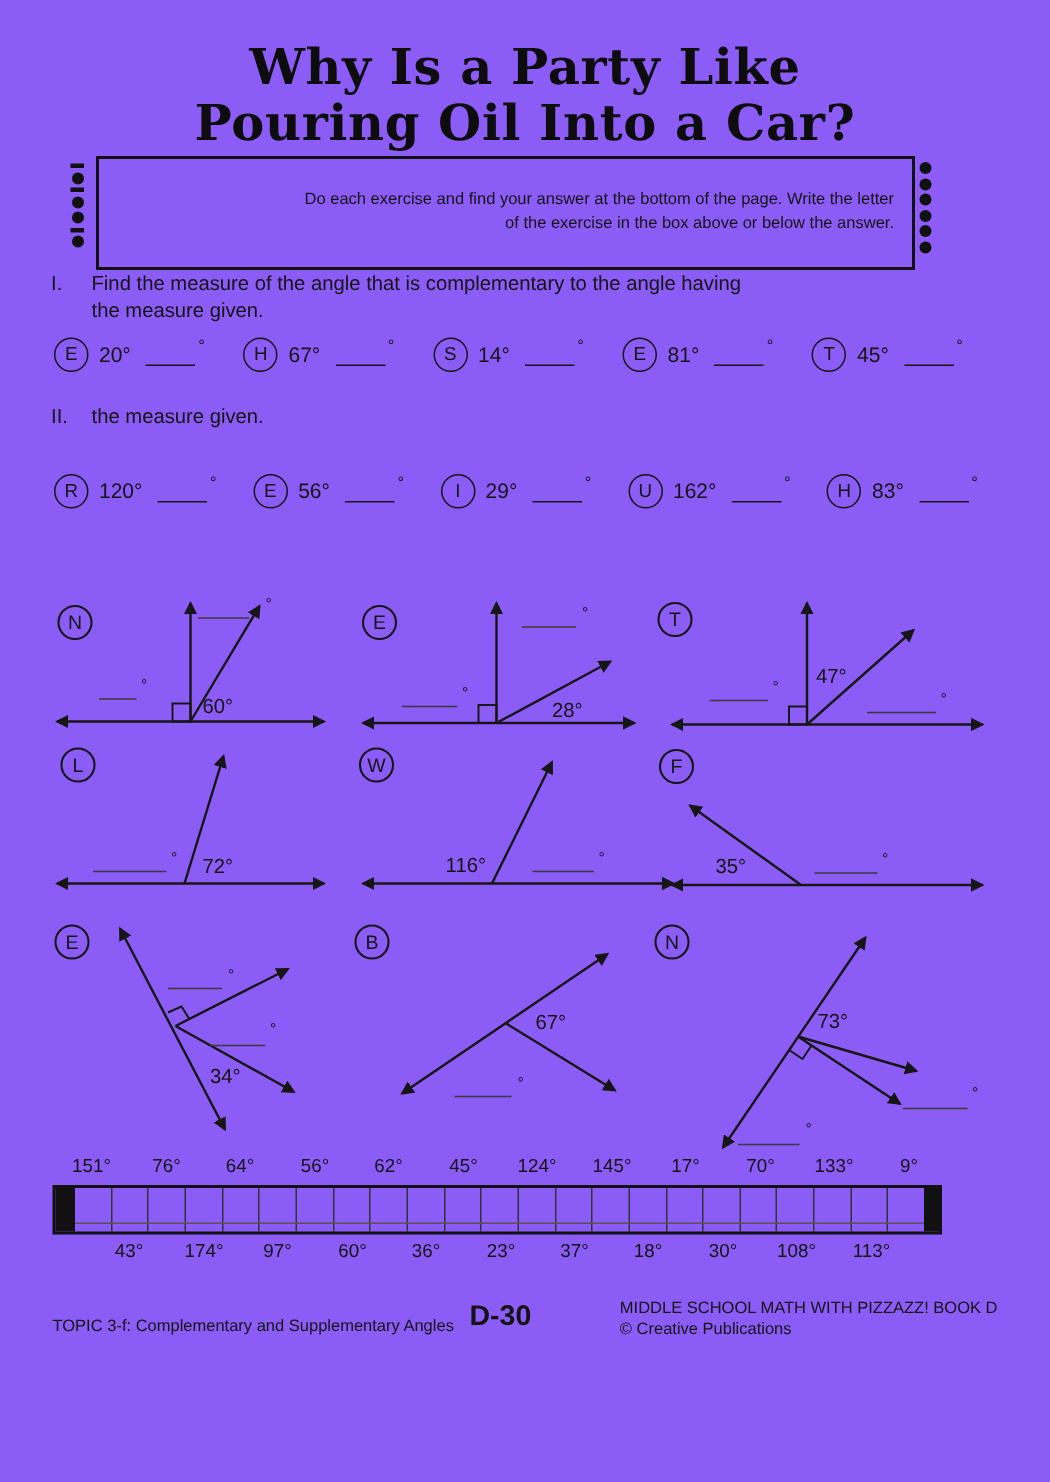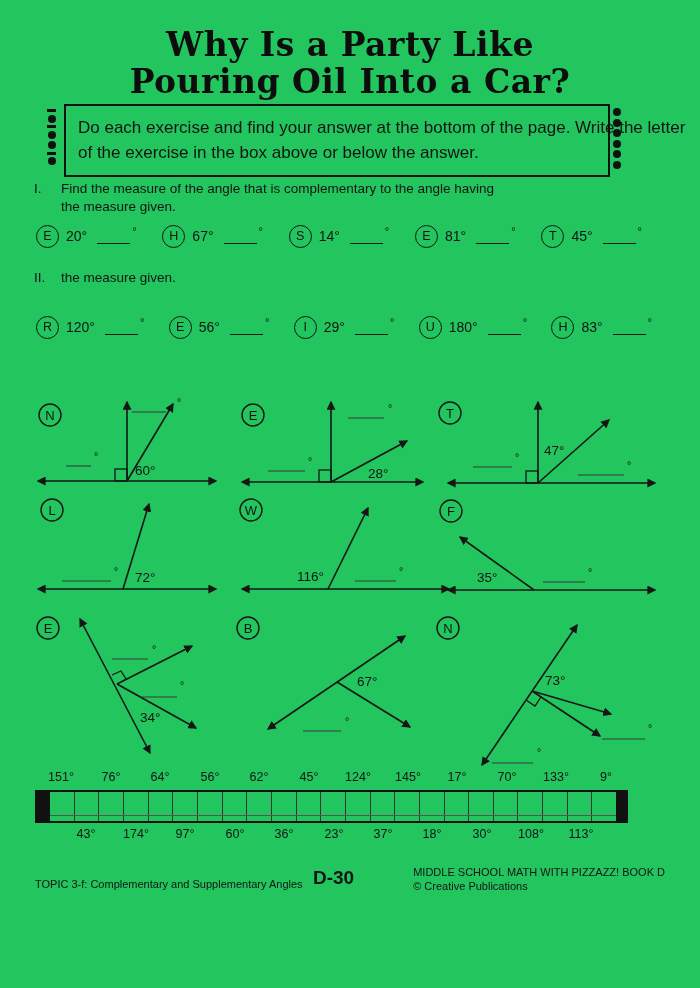--- a/index.html
+++ b/index.html
@@ -1,26 +1,26 @@
 <!DOCTYPE html>
 <html><head>
 <meta charset="utf-8">
 <style>
   html,body{margin:0;padding:0;background:#e8e8e8;}
-  .page{position:relative;width:700px;height:988px;background:#22c55e;margin:0 auto;
+  .page{position:relative;width:700px;height:988px;background:#8b5cf6;margin:0 auto;
         font-family:"Liberation Sans",sans-serif;color:#141414;overflow:hidden;}
 
   
   .title{position:absolute;top:26px;left:0;width:700px;text-align:center;
          font-family:"DejaVu Serif",serif;font-weight:bold;font-size:33px;
          line-height:1.13;letter-spacing:.5px;color:#0d0d0d;}
 
   
   .instr{position:absolute;left:64px;top:104px;width:546px;box-sizing:border-box;
-         border:2.2px solid #111;padding:10px 12px;font-size:17px;line-height:1.45;}
+         border:2.2px solid #111;padding:20px 12px;font-size:11px;line-height:1.45;text-align:right;}
   .instr span{display:block;white-space:nowrap;}
   .dotcol{position:absolute;display:flex;flex-direction:column;align-items:center;gap:2.5px;}
   .dotcol .d{width:8px;height:8px;background:#111;border-radius:50%;}
   .dotcol .b{width:9px;height:3px;background:#111;}
   .dots-left{left:47px;top:109px;}
   .dots-right{left:613px;top:108px;}
 
   
   .sec{position:absolute;left:34px;display:flex;font-size:13.5px;line-height:1.34;}
   .numeral{width:27px;flex:none;}
@@ -160,21 +160,21 @@
       <span class="bdeg">°</span>
     </div>
     <div class="item">
       <span class="circ">I</span>
       <span class="gval">29°</span>
       <span class="blank"></span>
       <span class="bdeg">°</span>
     </div>
     <div class="item">
       <span class="circ">U</span>
-      <span class="gval">180°</span>
+      <span class="gval">162°</span>
       <span class="blank"></span>
       <span class="bdeg">°</span>
     </div>
     <div class="item">
       <span class="circ">H</span>
       <span class="gval">83°</span>
       <span class="blank"></span>
       <span class="bdeg">°</span>
     </div>
   </div>

